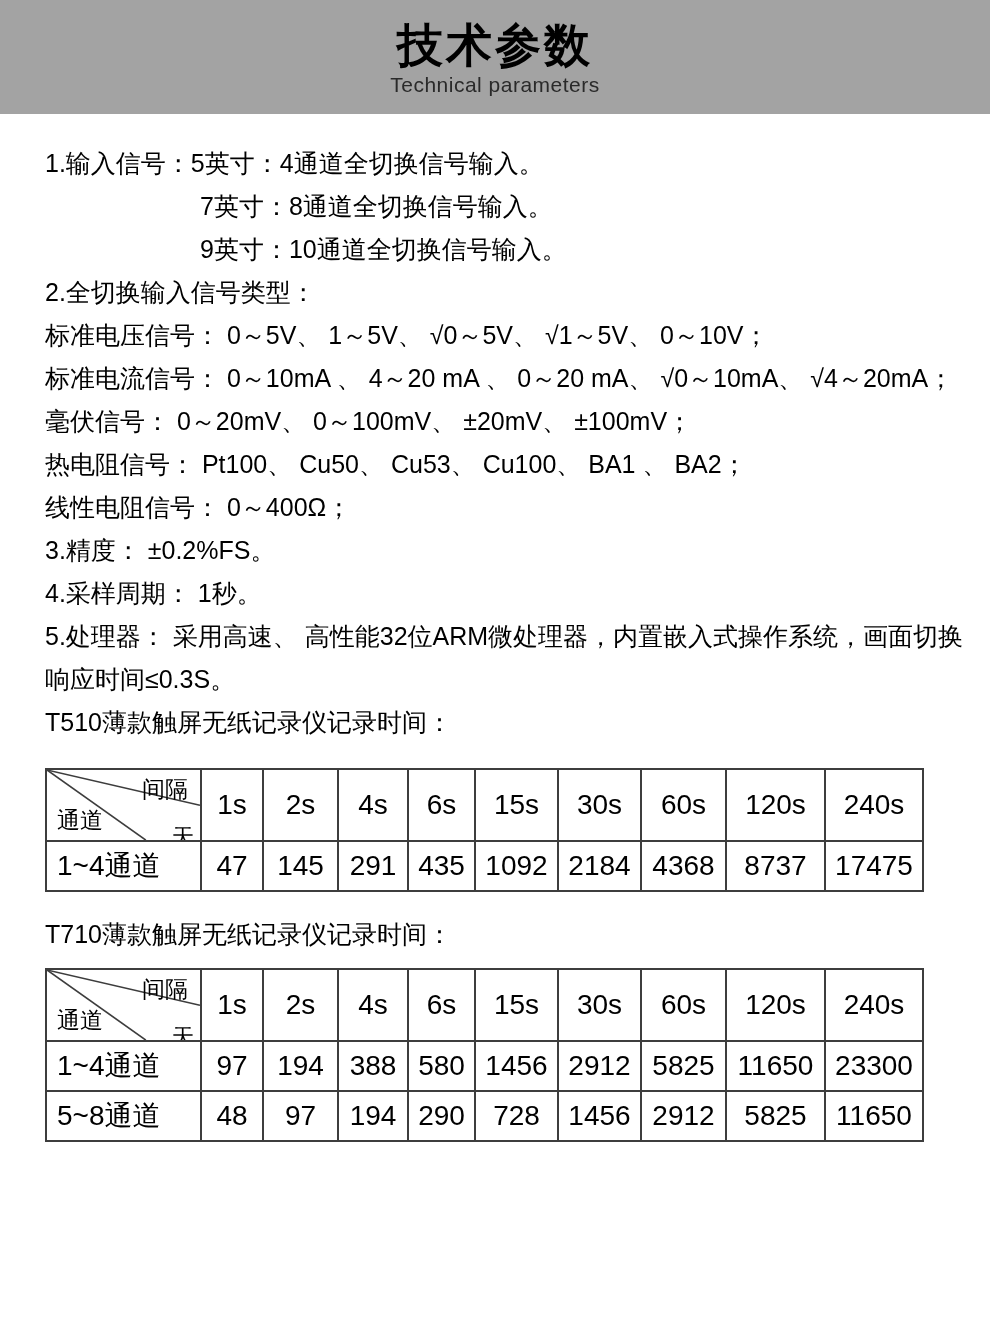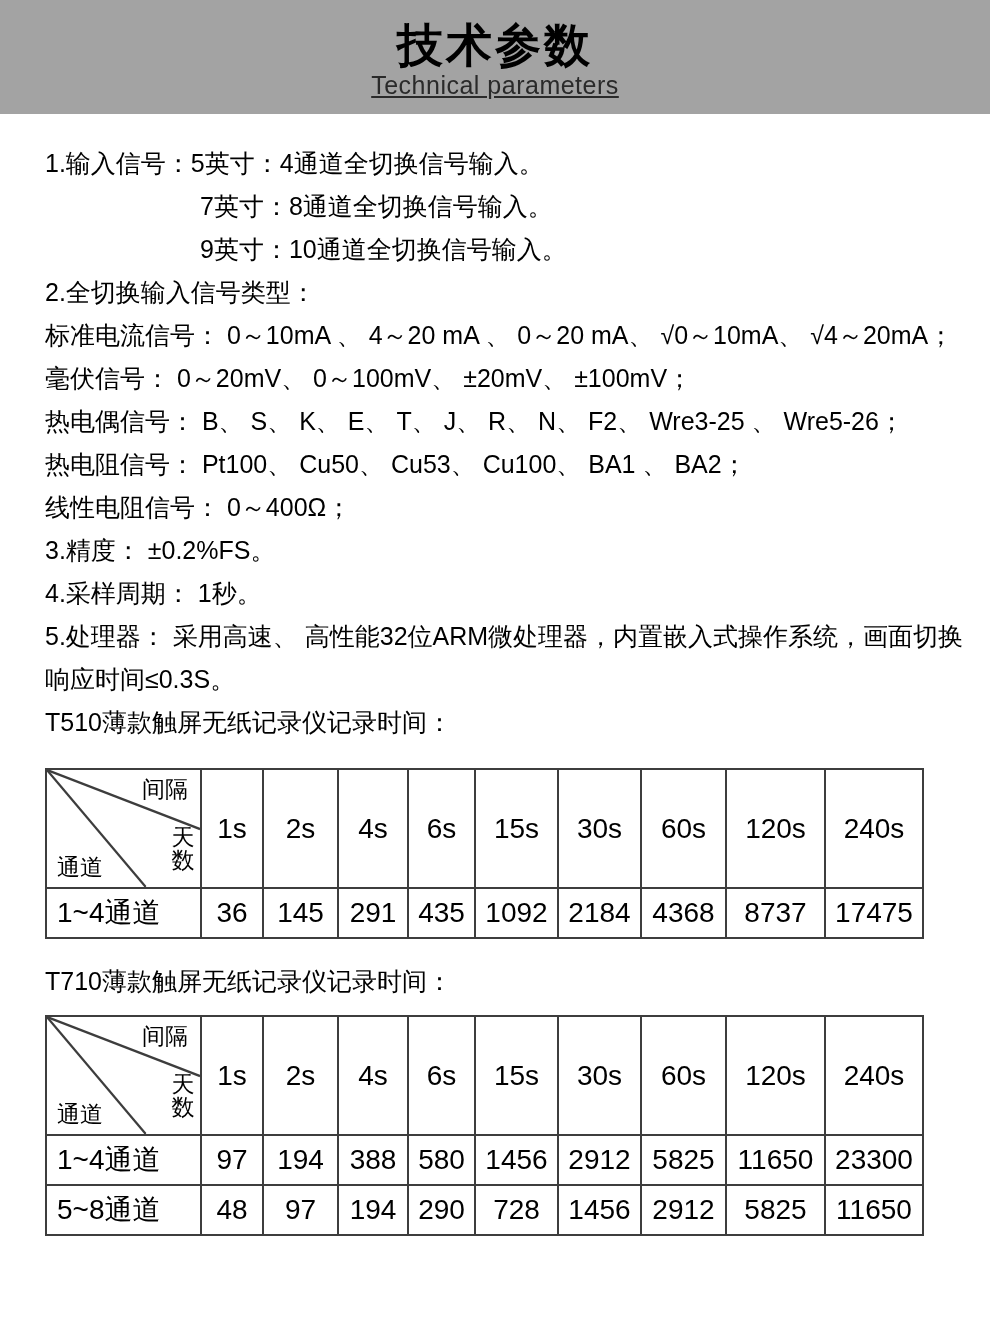--- a/index.html
+++ b/index.html
@@ -18,25 +18,24 @@
     text-align: center;
   }
   .banner .title {
     padding-top: 18px;
     font-size: 46px;
     font-weight: 700;
     line-height: 54px;
     letter-spacing: 3px;
   }
   .banner .subtitle {
-    font-size: 25px;
+    font-size: 21px;
     line-height: 26px;
     color: #2a2a2a;
     letter-spacing: 0.5px;
-    text-decoration: underline;
   }
   
   .content { padding: 28px 20px 0 45px; }
   .line {
     margin: 0;
     font-size: 25px;
     line-height: 43px;
     white-space: nowrap;
   }
   .line.indent { padding-left: 155px; }
@@ -50,21 +49,21 @@
     margin-top: 24px;
   }
   table.t2 { margin-top: 12px; }
   .rec-table td {
     border: 2px solid #3d3d3d;
     font-size: 28px;
     text-align: center;
     padding: 0;
     overflow: hidden;
   }
-  .rec-table tr.head-row td { height: 119px; }
+  .rec-table tr.head-row td { height: 72px; }
   .rec-table tr.data-row td { height: 50px; }
   .rec-table td.rowlabel { text-align: left; padding-left: 10px; }
   
   td.corner { position: relative; }
   td.corner svg {
     position: absolute; left: 0; top: 0;
     width: 100%; height: 100%;
     display: block;
   }
   td.corner svg line { stroke: #3d3d3d; stroke-width: 2; }
@@ -82,23 +81,23 @@
     <div class="title">技术参数</div>
     <div class="subtitle">Technical parameters</div>
   </header>
 
   <main class="content">
 
     <p class="line">1.输入信号：5英寸：4通道全切换信号输入。</p>
     <p class="line indent">7英寸：8通道全切换信号输入。</p>
     <p class="line indent">9英寸：10通道全切换信号输入。</p>
     <p class="line">2.全切换输入信号类型：</p>
+    <p class="line">标准电压信号： 0～5V、 1～5V、 √0～5V、 √1～5V、 0～10V；</p>
     <p class="line">标准电流信号： 0～10mA 、 4～20 mA 、 0～20 mA、 √0～10mA、 √4～20mA；</p>
     <p class="line">毫伏信号： 0～20mV、 0～100mV、 ±20mV、 ±100mV；</p>
-    <p class="line">热电偶信号： B、 S、 K、 E、 T、 J、 R、 N、 F2、 Wre3-25 、 Wre5-26；</p>
     <p class="line">热电阻信号： Pt100、 Cu50、 Cu53、 Cu100、 BA1 、 BA2；</p>
     <p class="line">线性电阻信号： 0～400Ω；</p>
     <p class="line">3.精度： ±0.2%FS。</p>
     <p class="line">4.采样周期： 1秒。</p>
     <p class="line">5.处理器： 采用高速、 高性能32位ARM微处理器，内置嵌入式操作系统，画面切换</p>
     <p class="line">响应时间≤0.3S。</p>
 
     <p class="line section-title">T510薄款触屏无纸记录仪记录时间：</p>
 
     <table class="rec-table t1">
@@ -130,21 +129,21 @@
         <td>4s</td>
         <td>6s</td>
         <td>15s</td>
         <td>30s</td>
         <td>60s</td>
         <td>120s</td>
         <td>240s</td>
       </tr>
       <tr class="data-row">
         <td class="rowlabel">1~4通道</td>
-        <td>36</td>
+        <td>47</td>
         <td>145</td>
         <td>291</td>
         <td>435</td>
         <td>1092</td>
         <td>2184</td>
         <td>4368</td>
         <td>8737</td>
         <td>17475</td>
       </tr>
     </tbody>

